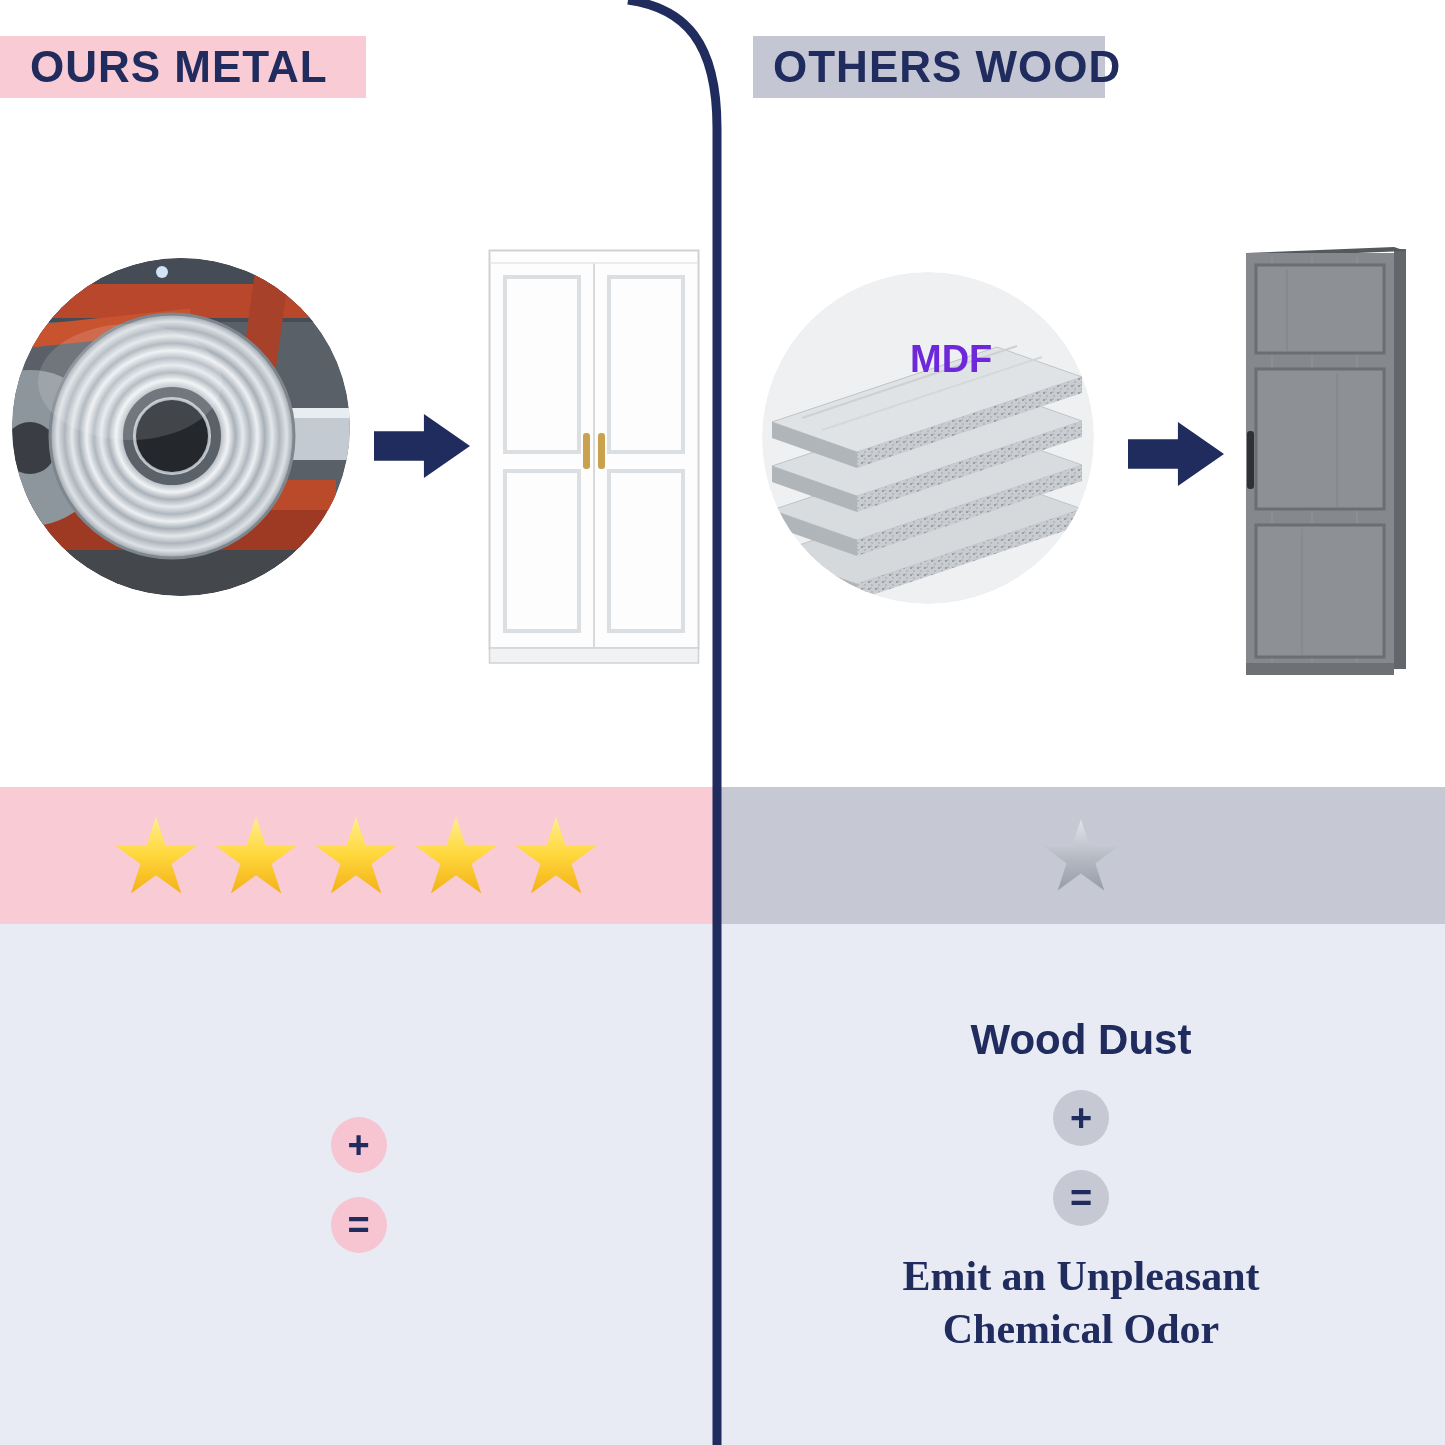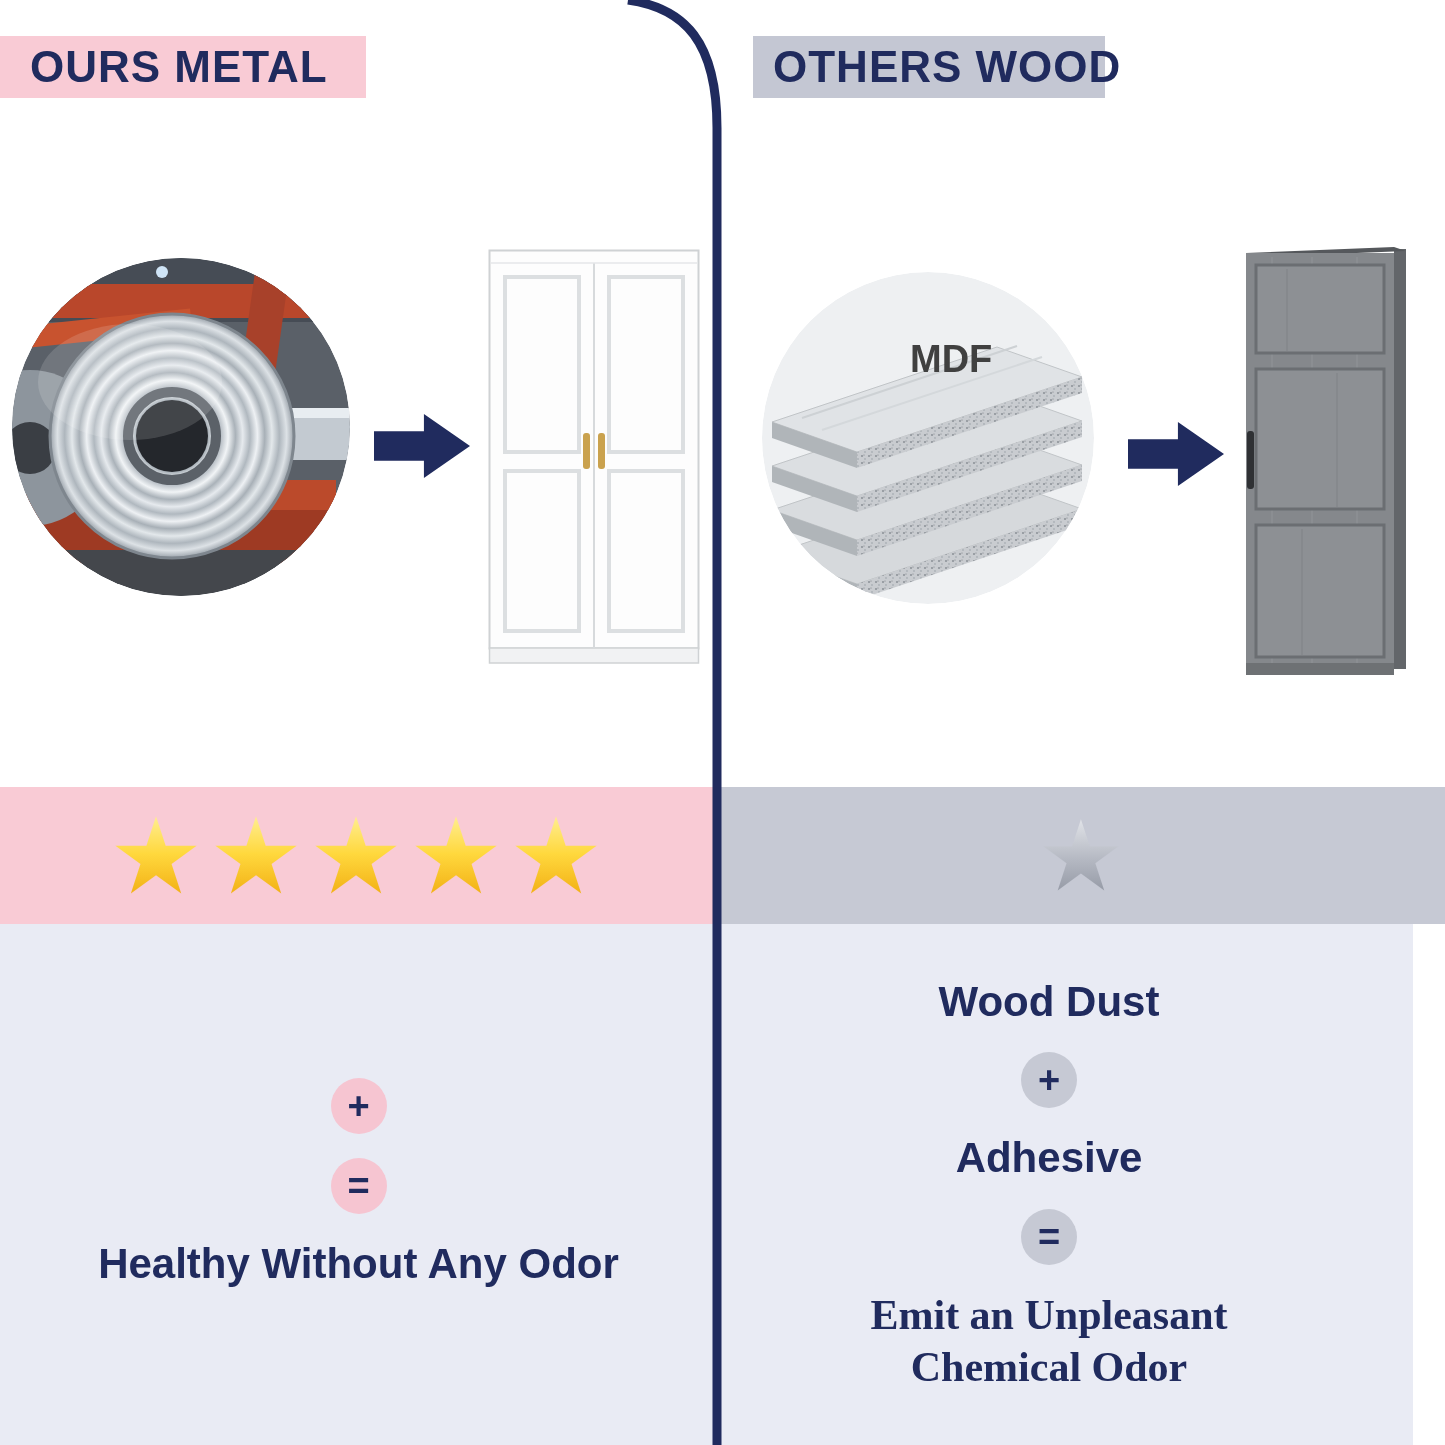--- a/index.html
+++ b/index.html
@@ -11,21 +11,21 @@
   .header-badge { position:absolute; top:36px; height:62px; display:flex; align-items:center;
     font-weight:bold; font-size:44px; color:#202b5e; letter-spacing:1px; white-space:nowrap; }
   .header-left  { left:0;     width:366px; background:#f9cbd5; padding-left:30px; }
   .header-right { left:753px; width:352px; background:#c4c7d3; padding-left:20px; }
 
   
   .photo-circle { position:absolute; border-radius:50%; overflow:hidden; }
   .photo-circle svg { display:block; width:100%; height:100%; }
   .circle-steel { left:12px;  top:258px; width:338px; height:338px; }
   .circle-mdf   { left:762px; top:272px; width:332px; height:332px; }
-  .mdf-label { position:absolute; left:148px; top:66px; font-size:38px; font-weight:bold; color:#404040; }
+  .mdf-label { position:absolute; left:148px; top:66px; font-size:38px; font-weight:bold; color:#6d28d9; }
 
   
   .arrow { position:absolute; background:#202b5e;
     clip-path:polygon(0% 27%, 52% 27%, 52% 0%, 100% 50%, 52% 100%, 52% 73%, 0% 73%); }
   .arrow-left  { left:374px;  top:414px; width:96px; height:64px; }
   .arrow-right { left:1128px; top:422px; width:96px; height:64px; }
 
   
   .product { position:absolute; }
   .cab-white { left:488px;  top:249px; width:212px; height:417px; }
@@ -40,21 +40,21 @@
     background:linear-gradient(180deg,#fff3a6 4%, #ffd83d 48%, #efa60b 96%);
     -webkit-background-clip:text; background-clip:text; color:transparent; }
   .stars-gray { font-size:98px; line-height:1;
     background:linear-gradient(180deg,#e9ebef 5%, #b3b7c1 55%, #8d929e 95%);
     -webkit-background-clip:text; background-clip:text; color:transparent; }
 
   
   .bottom-panel { position:absolute; top:924px; height:521px; background:#e9ebf4;
     display:flex; flex-direction:column; align-items:center; justify-content:center; gap:24px; }
   .bottom-panel.panel-left  { left:0;     width:717px; }
-  .bottom-panel.panel-right { left:685px; width:728px; }
+  .bottom-panel.panel-right { left:717px; width:728px; }
   .formula-text { font-size:42px; font-weight:bold; color:#202b5e; text-align:center; line-height:1.25; }
   .panel-right .result { max-width:480px;font-family:Liberation Serif, serif; }
   .op-badge { width:56px; height:56px; border-radius:50%; display:flex; align-items:center; justify-content:center;
     font-size:38px; font-weight:bold; color:#202b5e; line-height:1; }
   .op-pink { background:#f6c5d1; }
   .op-gray { background:#c6c9d4; }
 
   
   .divider-svg { position:absolute; left:0; top:0; width:1445px; height:1445px; pointer-events:none; }
 </style>
@@ -201,27 +201,25 @@
   <div class="star-band band-left">
     <span class="stars-gold">★★★★★</span>
   </div>
   <div class="star-band band-right">
     <span class="stars-gray">★</span>
   </div>
 
   <div class="bottom-panel panel-left">
     <div class="op-badge op-pink">+</div>
     <div class="op-badge op-pink">=</div>
-    <div class="formula-text result">Healthy Without Any Odor</div>
   </div>
 
   <div class="bottom-panel panel-right">
     <div class="formula-text">Wood Dust</div>
     <div class="op-badge op-gray">+</div>
-    <div class="formula-text">Adhesive</div>
     <div class="op-badge op-gray">=</div>
     <div class="formula-text result">Emit an Unpleasant Chemical Odor</div>
   </div>
 
   <svg class="divider-svg" viewBox="0 0 1445 1445">
     <path d="M 628 0 C 685 8 717 42 717 128 L 717 1445" fill="none" stroke="#202b5e" stroke-width="9"></path>
   </svg>
 
 </div>
 

